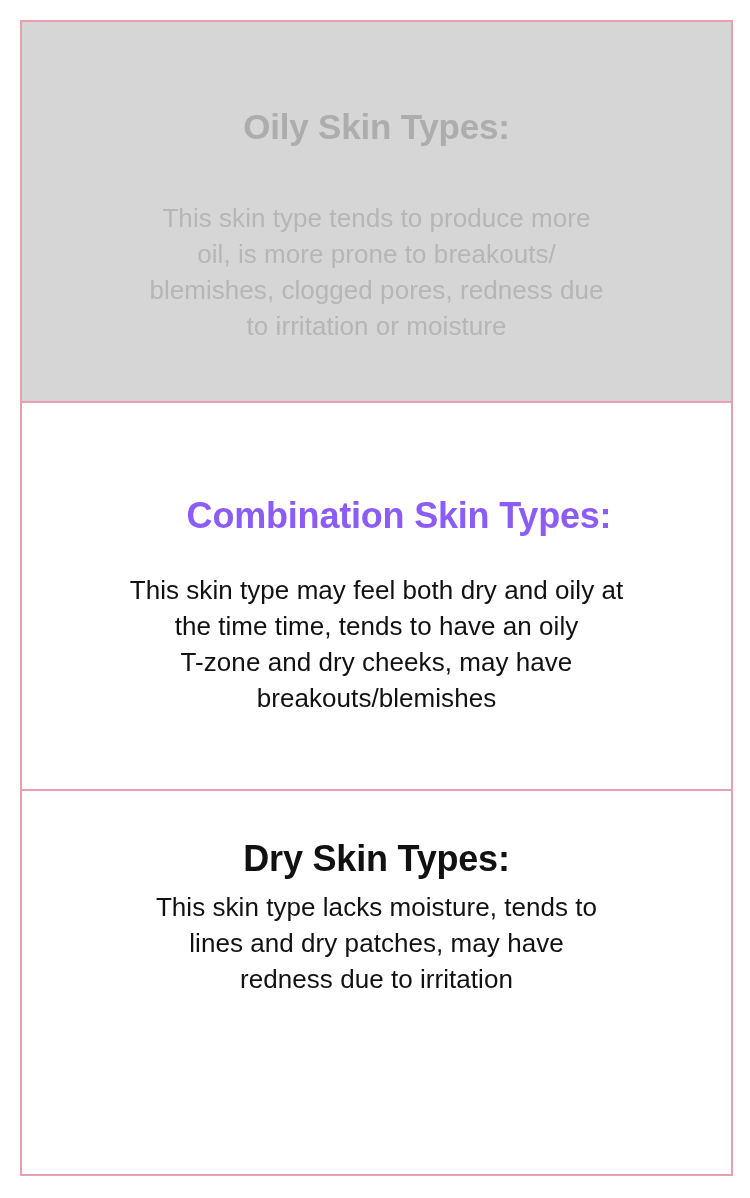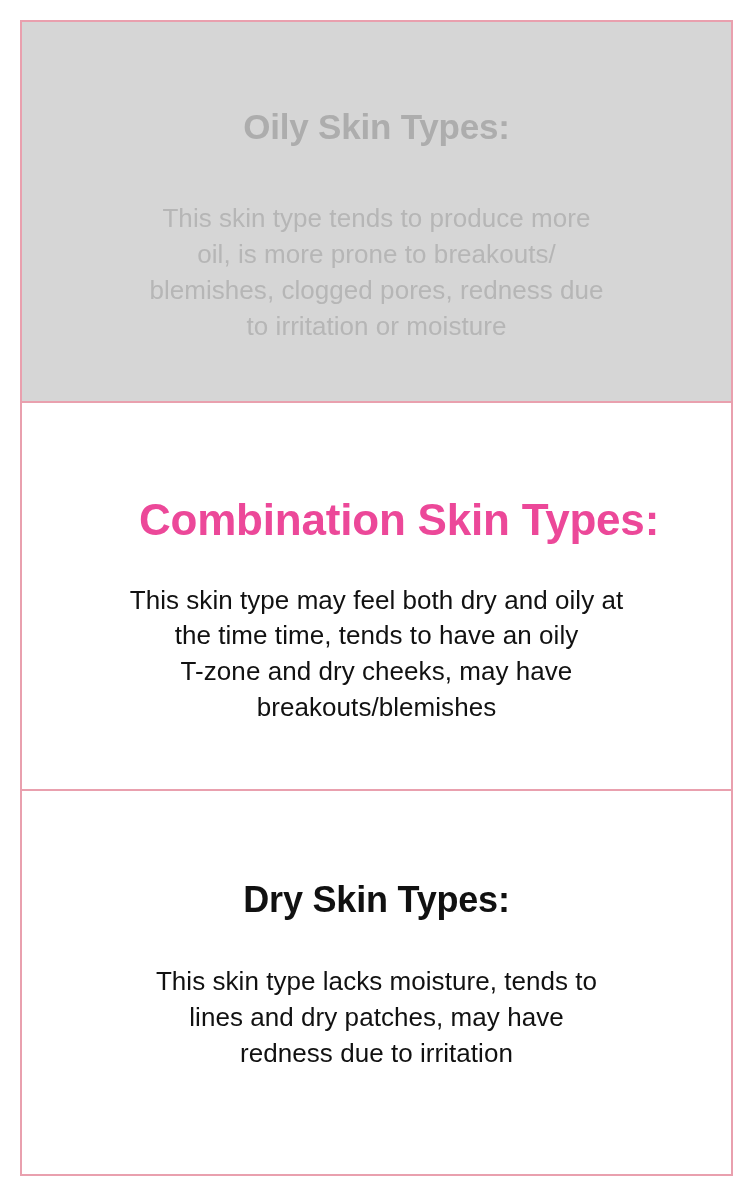--- a/index.html
+++ b/index.html
@@ -80,42 +80,41 @@
   }
   #panel-oily .panel-body {
     color: #b6b6b6;
     font-size: 26px;
     margin-top: 43px;
     width: 552px;
   }
 
   
   #panel-combination .panel-heading {
-    color: #ec4899;
-    font-size: 44px;
+    color: #8b5cf6;
+    font-size: 36px;
     margin-top: 92px;
     margin-left: 45px;
   }
   #panel-combination .panel-body {
     color: #111111;
     font-size: 26px;
     margin-top: 26px;
     width: 606px;
   }
 
   
   #panel-dry .panel-heading {
     color: #111111;
     font-size: 36px;
-    margin-top: 88px;
+    margin-top: 47px;
   }
   #panel-dry .panel-body {
     color: #111111;
     font-size: 26px;
-    margin-top: 33px;
     width: 564px;
   }
 
   .panel-body .line {
     display: block;
   }
 </style>
 </head>
 <body>
 

